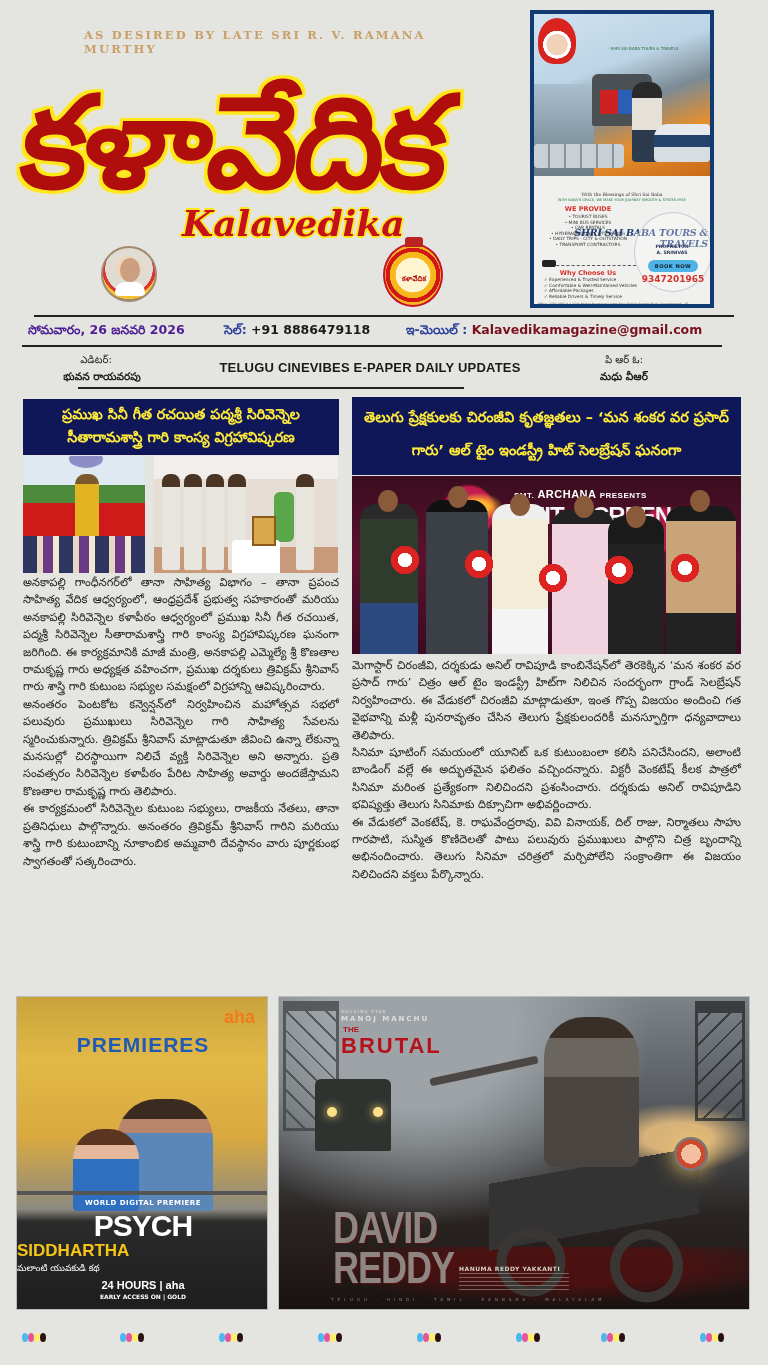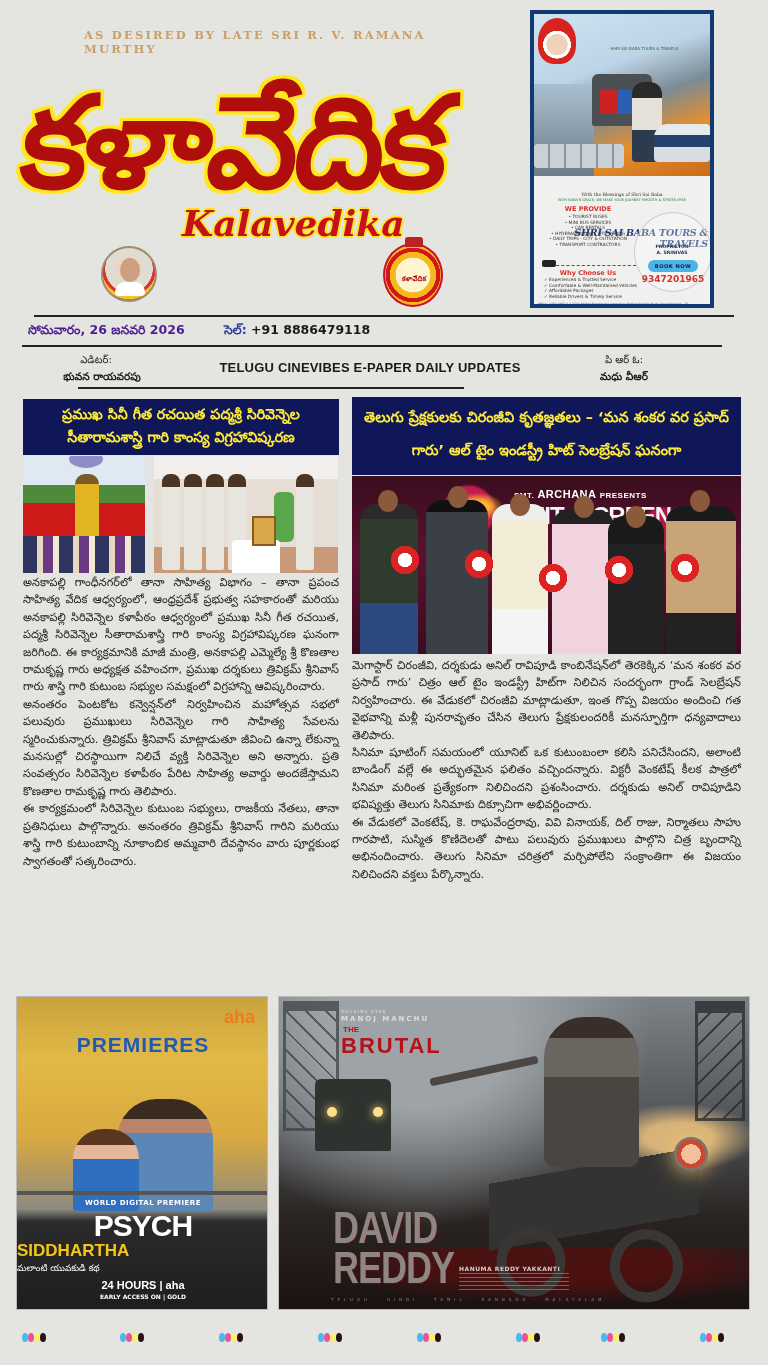--- a/index.html
+++ b/index.html
@@ -192,20 +192,24 @@
   <div class="footer">Office: 2770 1965   8-4-2/2/A Behind Nandigum Lodge Near Parking Station Road, Secunderabad - 25</div>
 </div>
 
 <div class="rule" style="left:34px; top:315px; width:700px;"></div>
 <div class="info-row">
   <span class="date">సోమవారం, 26 జనవరి  2026</span>
   <span class="cell">
     <span>సెల్:</span>
     <span class="num">+91 8886479118</span>
   </span>
+  <span class="email">
+    <span>ఇ-మెయిల్ :</span>
+    <span class="addr">Kalavedikamagazine@gmail.com</span>
+  </span>
 </div>
 <div class="rule" style="left:22px; top:345px; width:700px;"></div>
 <div class="editor-label">ఎడిటర్:</div>
 <div class="editor-name">భువన రాయవరపు</div>
 <div class="center-title">TELUGU CINEVIBES E-PAPER DAILY UPDATES</div>
 <div class="pro-label">పి ఆర్ ఓ:</div>
 <div class="pro-name">మధు వీఆర్</div>
 <div class="rule" style="left:78px; top:387px; width:386px;"></div>
 
 <div class="headline a1-head">ప్రముఖ సినీ గీత రచయిత పద్మశ్రీ సిరివెన్నెల సీతారామశాస్త్రి గారి   కాంస్య విగ్రహావిష్కరణ</div>

